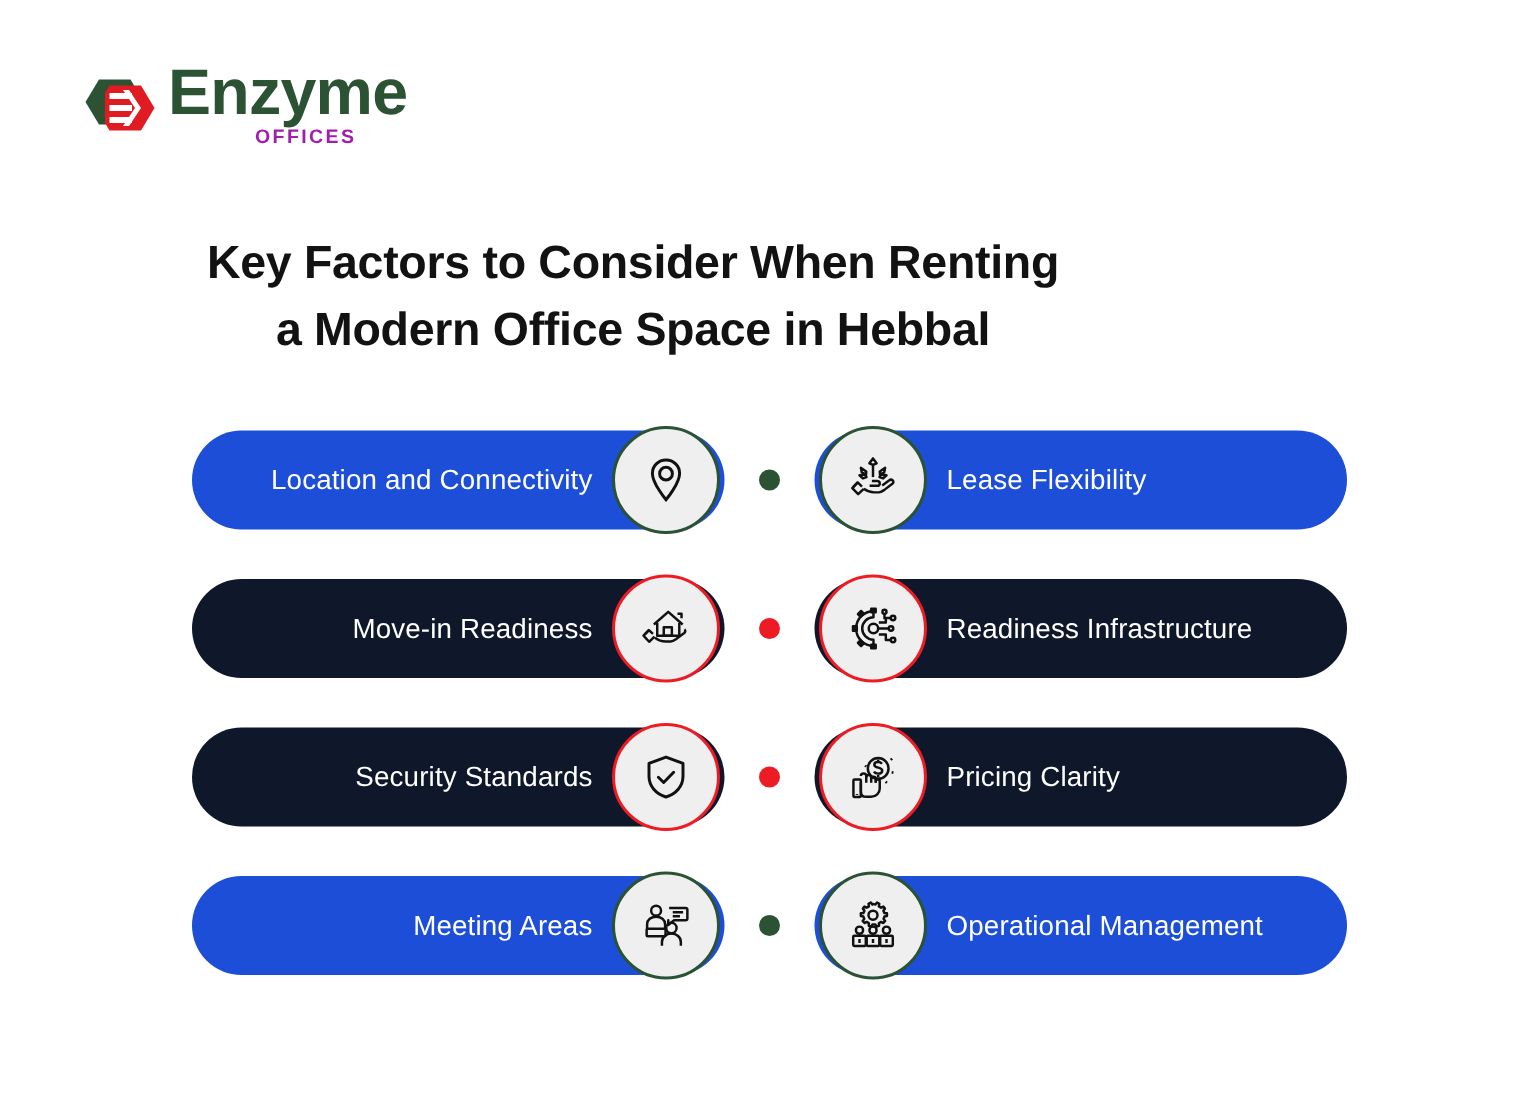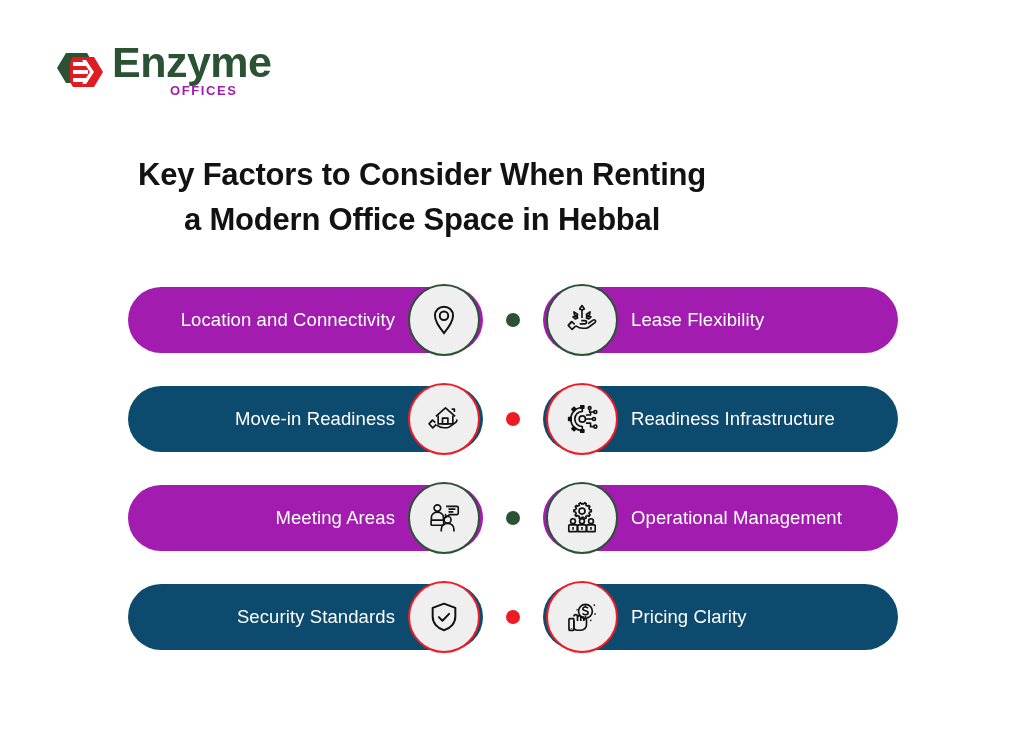--- a/index.html
+++ b/index.html
@@ -97,22 +97,22 @@
     width: 355px;
     justify-content: flex-end;
     padding-right: 88px;
   }
   .pill-right {
     left: 543px;
     width: 355px;
     justify-content: flex-start;
     padding-left: 88px;
   }
-  .pill.green { background: #a21caf; }
-  .pill.red   { background: #0c4a6e; }
+  .pill.green { background: #1d4ed8; }
+  .pill.red   { background: #0f172a; }
 
   .pill-label {
     color: #ffffff;
     font-size: 18.5px;
     font-weight: 400;
     white-space: nowrap;
     letter-spacing: 0.1px;
   }
 
   .icon-circle {
@@ -237,54 +237,20 @@
           <circle cx="20.9" cy="17.1" r="1"></circle>
           <circle cx="17.1" cy="4.6" r=".9"></circle>
           <path d="M17.1 5.5v2.4"></path>
         </svg>
       </span>
       <span class="pill-label">Readiness Infrastructure</span>
     </div>
   </div>
 
   <div class="row">
-    <div class="pill pill-left green">
-      <span class="pill-label">Meeting Areas</span>
-      <span class="icon-circle green">
-        <svg width="36" height="36" viewBox="0 0 24 24" fill="none" stroke="#111" stroke-width="1.1" stroke-linejoin="round">
-          <circle cx="7.6" cy="5.4" r="2.2"></circle>
-          <path d="M3.6 13.4v-2c0-1.9 1.8-3.3 4-3.3s4 1.4 4 3.3v2"></path>
-          <rect x="3.4" y="13.4" width="8.4" height="3.4" rx=".5"></rect>
-          <circle cx="14.4" cy="13.1" r="2.3"></circle>
-          <path d="M10.2 21v-1.7c0-2.1 1.9-3.7 4.2-3.7s4.2 1.6 4.2 3.7V21"></path>
-          <path d="M13.4 4.2h7.3a.8.8 0 0 1 .8.8v3.9a.8.8 0 0 1-.8.8h-5.1l-2.6 2.1v-2.1h-.4"></path>
-          <path d="M15 6.1h4.6M15 7.9h3.2"></path>
-        </svg>
-      </span>
-    </div>
-    <div class="dot green"></div>
-    <div class="pill pill-right green">
-      <span class="icon-circle green">
-        <svg width="36" height="36" viewBox="0 0 24 24" fill="none" stroke="#111" stroke-width="1.1" stroke-linejoin="round">
-          <path d="M12 2.4l1.1.3.7-.9 1 .6-.2 1.1 1 .6 1-.5.7.9-.7.9.5 1.1 1.1.1v1.2l-1.1.2-.4 1.1.7.9-.8.9-1-.5-1 .6.1 1.1-1.1.4-.6-1h-1.2l-.6 1-1.1-.4.1-1.1-1-.6-1 .5-.8-.9.7-.9-.4-1.1-1.1-.2V6.6l1.1-.1.5-1.1-.7-.9.7-.9 1 .5 1-.6-.2-1.1 1-.6.7.9z"></path>
-          <circle cx="12" cy="7.4" r="2"></circle>
-          <circle cx="6" cy="14.1" r="1.6"></circle>
-          <circle cx="12" cy="14.1" r="1.6"></circle>
-          <circle cx="18" cy="14.1" r="1.6"></circle>
-          <rect x="3.2" y="16.6" width="5.6" height="4.5" rx=".5"></rect>
-          <rect x="9.2" y="16.6" width="5.6" height="4.5" rx=".5"></rect>
-          <rect x="15.2" y="16.6" width="5.6" height="4.5" rx=".5"></rect>
-          <path d="M6 18v1.8M12 18v1.8M18 18v1.8"></path>
-        </svg>
-      </span>
-      <span class="pill-label">Operational Management</span>
-    </div>
-  </div>
-
-  <div class="row">
     <div class="pill pill-left red">
       <span class="pill-label">Security Standards</span>
       <span class="icon-circle red">
         <svg width="34" height="34" viewBox="0 0 24 24" fill="none" stroke="#111" stroke-width="1.4" stroke-linejoin="round" stroke-linecap="round">
           <path d="M12 2.6l8 3v6.1c0 4.6-3.3 8.4-8 9.7-4.7-1.3-8-5.1-8-9.7V5.6z"></path>
           <path d="M8.4 12.1l2.5 2.5 4.7-4.8"></path>
         </svg>
       </span>
     </div>
     <div class="dot red"></div>
@@ -300,13 +266,47 @@
           <path d="M13.2 14c0-.5.4-.9.9-.9s.9.4.9.9v3.1c0 2.1-1.7 3.7-3.8 3.7H9.1c-1.5 0-2.5-.8-2.5-2.3v-4.2"></path>
           <rect x="3.3" y="13.1" width="3.3" height="7.8" rx=".5"></rect>
           <path d="M4.9 19.6v.4"></path>
           <path d="M19.9 4.4l.6-.6M20.3 9.9l.8.2M8.5 6.9l.5.5M17.6 14.1l.6.5"></path>
         </svg>
       </span>
       <span class="pill-label">Pricing Clarity</span>
     </div>
   </div>
 
+  <div class="row">
+    <div class="pill pill-left green">
+      <span class="pill-label">Meeting Areas</span>
+      <span class="icon-circle green">
+        <svg width="36" height="36" viewBox="0 0 24 24" fill="none" stroke="#111" stroke-width="1.1" stroke-linejoin="round">
+          <circle cx="7.6" cy="5.4" r="2.2"></circle>
+          <path d="M3.6 13.4v-2c0-1.9 1.8-3.3 4-3.3s4 1.4 4 3.3v2"></path>
+          <rect x="3.4" y="13.4" width="8.4" height="3.4" rx=".5"></rect>
+          <circle cx="14.4" cy="13.1" r="2.3"></circle>
+          <path d="M10.2 21v-1.7c0-2.1 1.9-3.7 4.2-3.7s4.2 1.6 4.2 3.7V21"></path>
+          <path d="M13.4 4.2h7.3a.8.8 0 0 1 .8.8v3.9a.8.8 0 0 1-.8.8h-5.1l-2.6 2.1v-2.1h-.4"></path>
+          <path d="M15 6.1h4.6M15 7.9h3.2"></path>
+        </svg>
+      </span>
+    </div>
+    <div class="dot green"></div>
+    <div class="pill pill-right green">
+      <span class="icon-circle green">
+        <svg width="36" height="36" viewBox="0 0 24 24" fill="none" stroke="#111" stroke-width="1.1" stroke-linejoin="round">
+          <path d="M12 2.4l1.1.3.7-.9 1 .6-.2 1.1 1 .6 1-.5.7.9-.7.9.5 1.1 1.1.1v1.2l-1.1.2-.4 1.1.7.9-.8.9-1-.5-1 .6.1 1.1-1.1.4-.6-1h-1.2l-.6 1-1.1-.4.1-1.1-1-.6-1 .5-.8-.9.7-.9-.4-1.1-1.1-.2V6.6l1.1-.1.5-1.1-.7-.9.7-.9 1 .5 1-.6-.2-1.1 1-.6.7.9z"></path>
+          <circle cx="12" cy="7.4" r="2"></circle>
+          <circle cx="6" cy="14.1" r="1.6"></circle>
+          <circle cx="12" cy="14.1" r="1.6"></circle>
+          <circle cx="18" cy="14.1" r="1.6"></circle>
+          <rect x="3.2" y="16.6" width="5.6" height="4.5" rx=".5"></rect>
+          <rect x="9.2" y="16.6" width="5.6" height="4.5" rx=".5"></rect>
+          <rect x="15.2" y="16.6" width="5.6" height="4.5" rx=".5"></rect>
+          <path d="M6 18v1.8M12 18v1.8M18 18v1.8"></path>
+        </svg>
+      </span>
+      <span class="pill-label">Operational Management</span>
+    </div>
+  </div>
+
 </div>
 
 </body></html>

